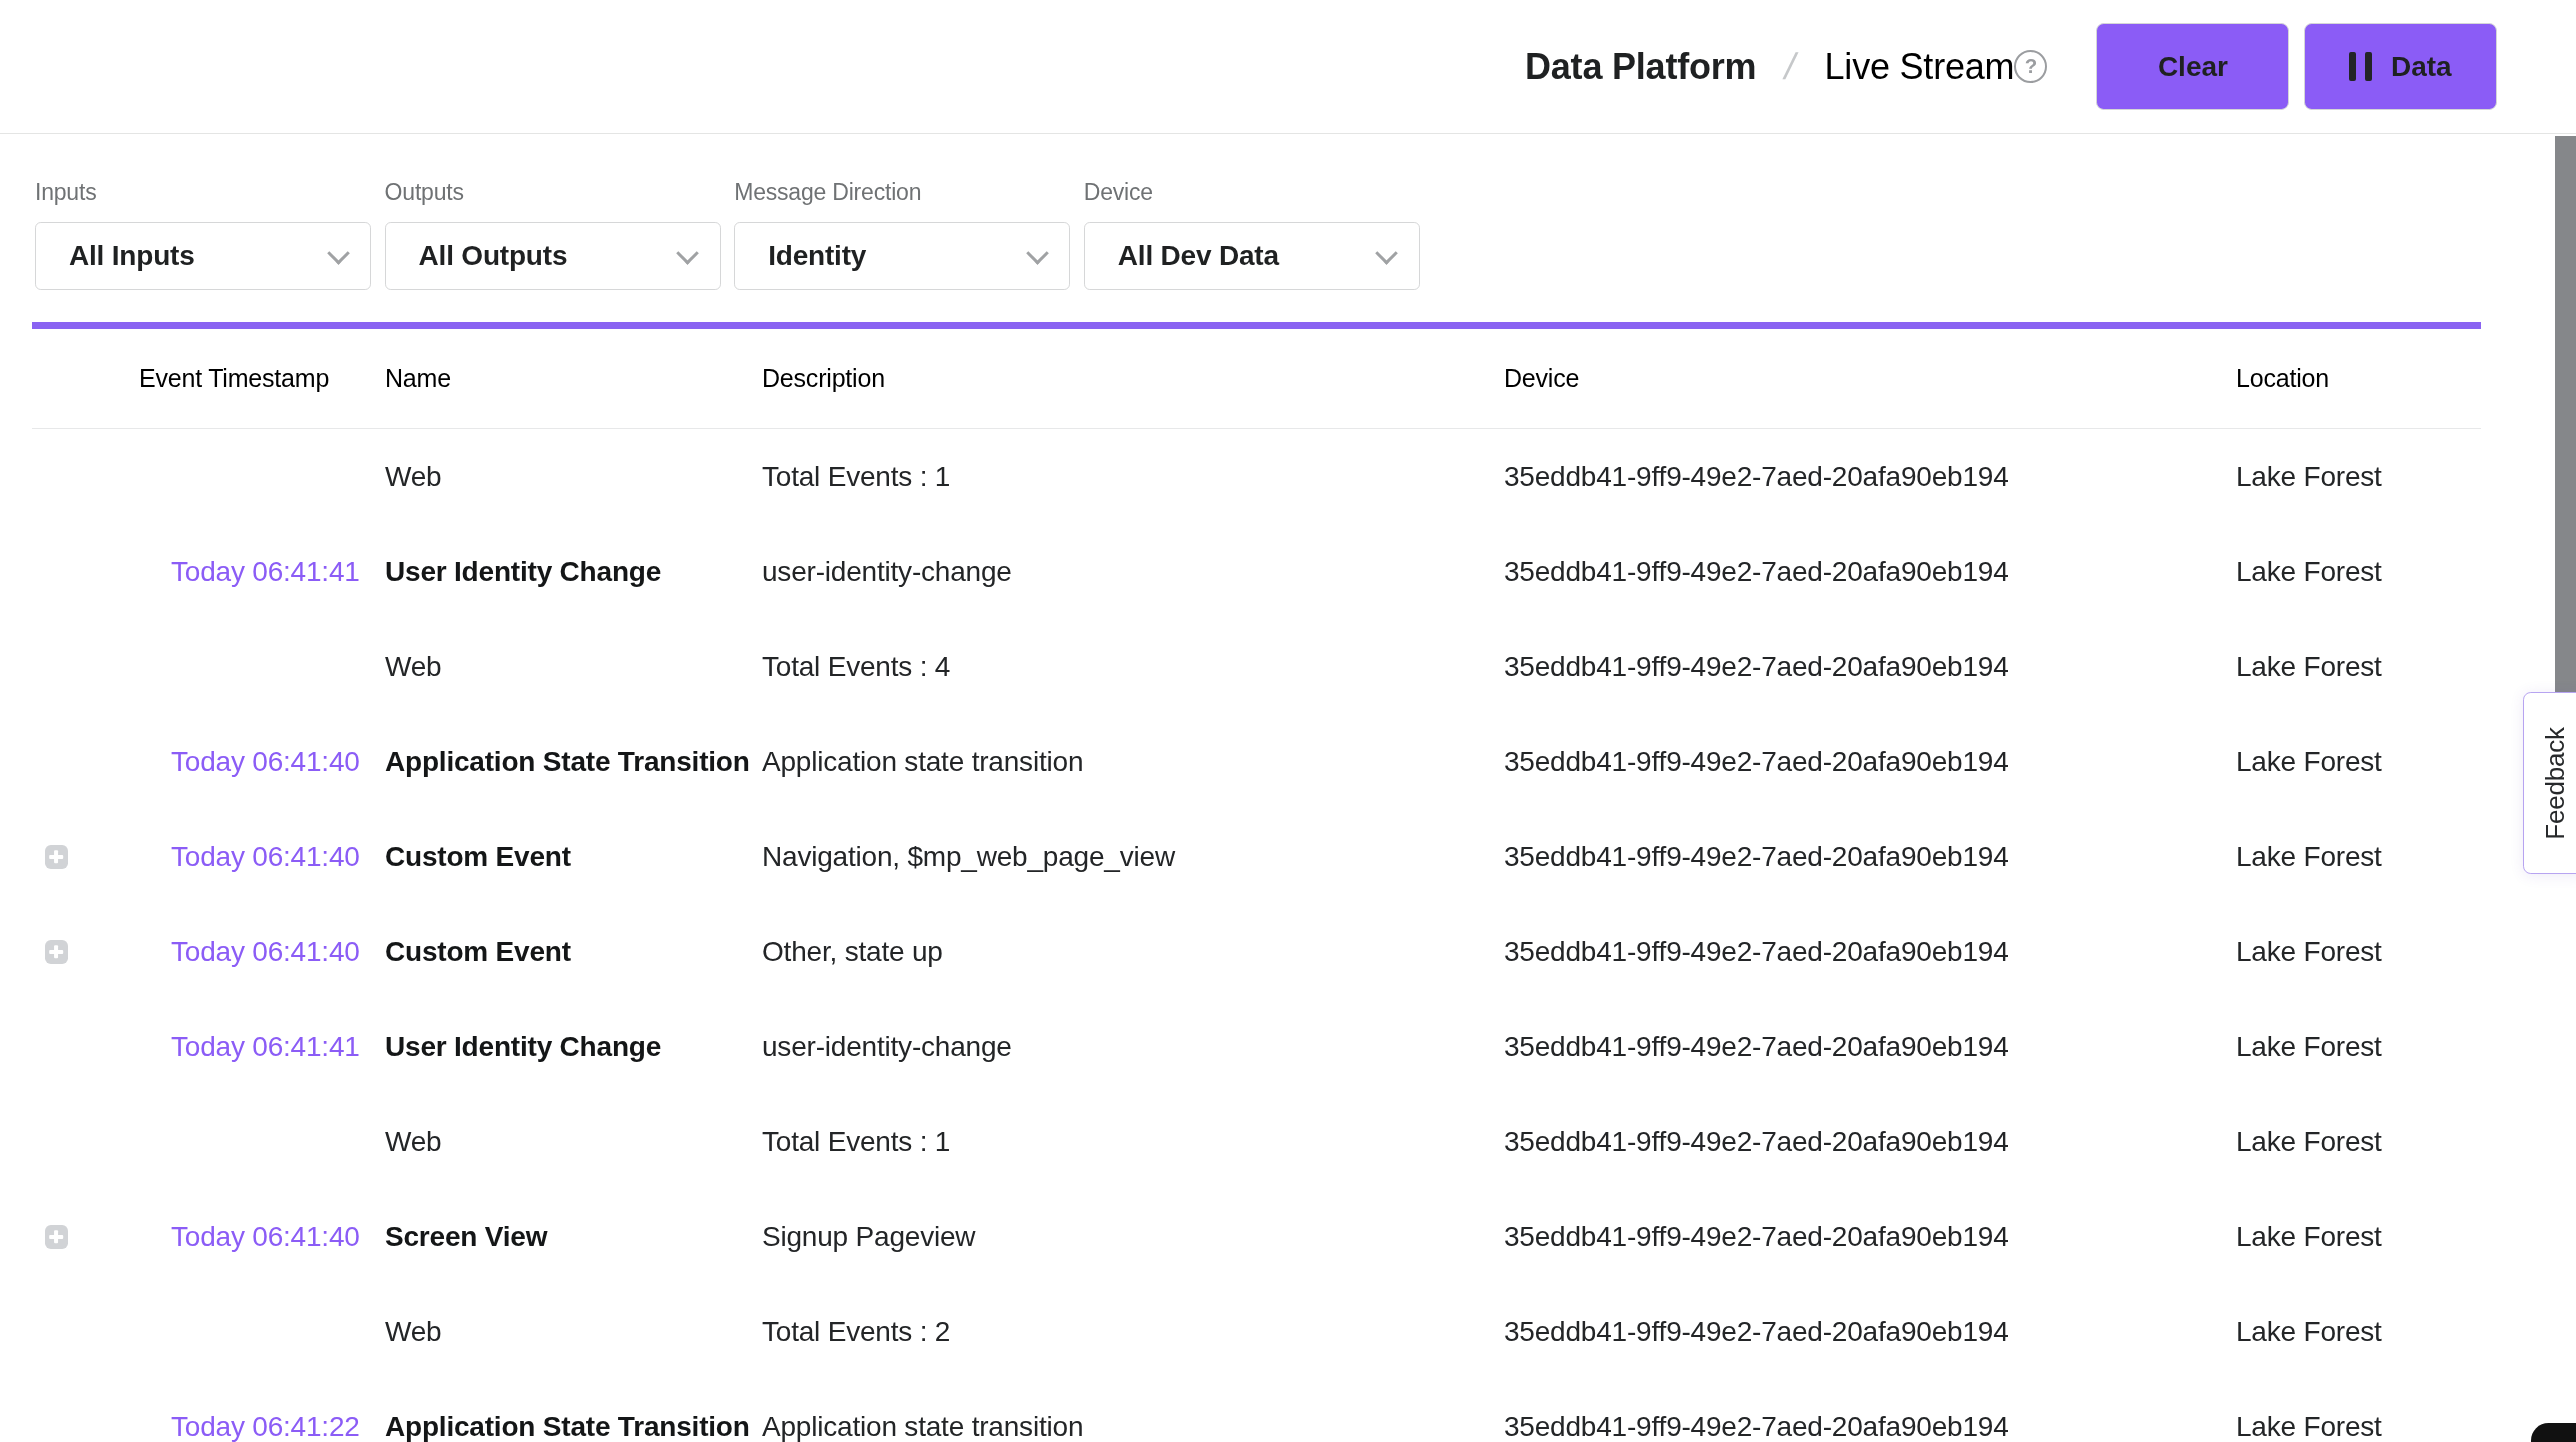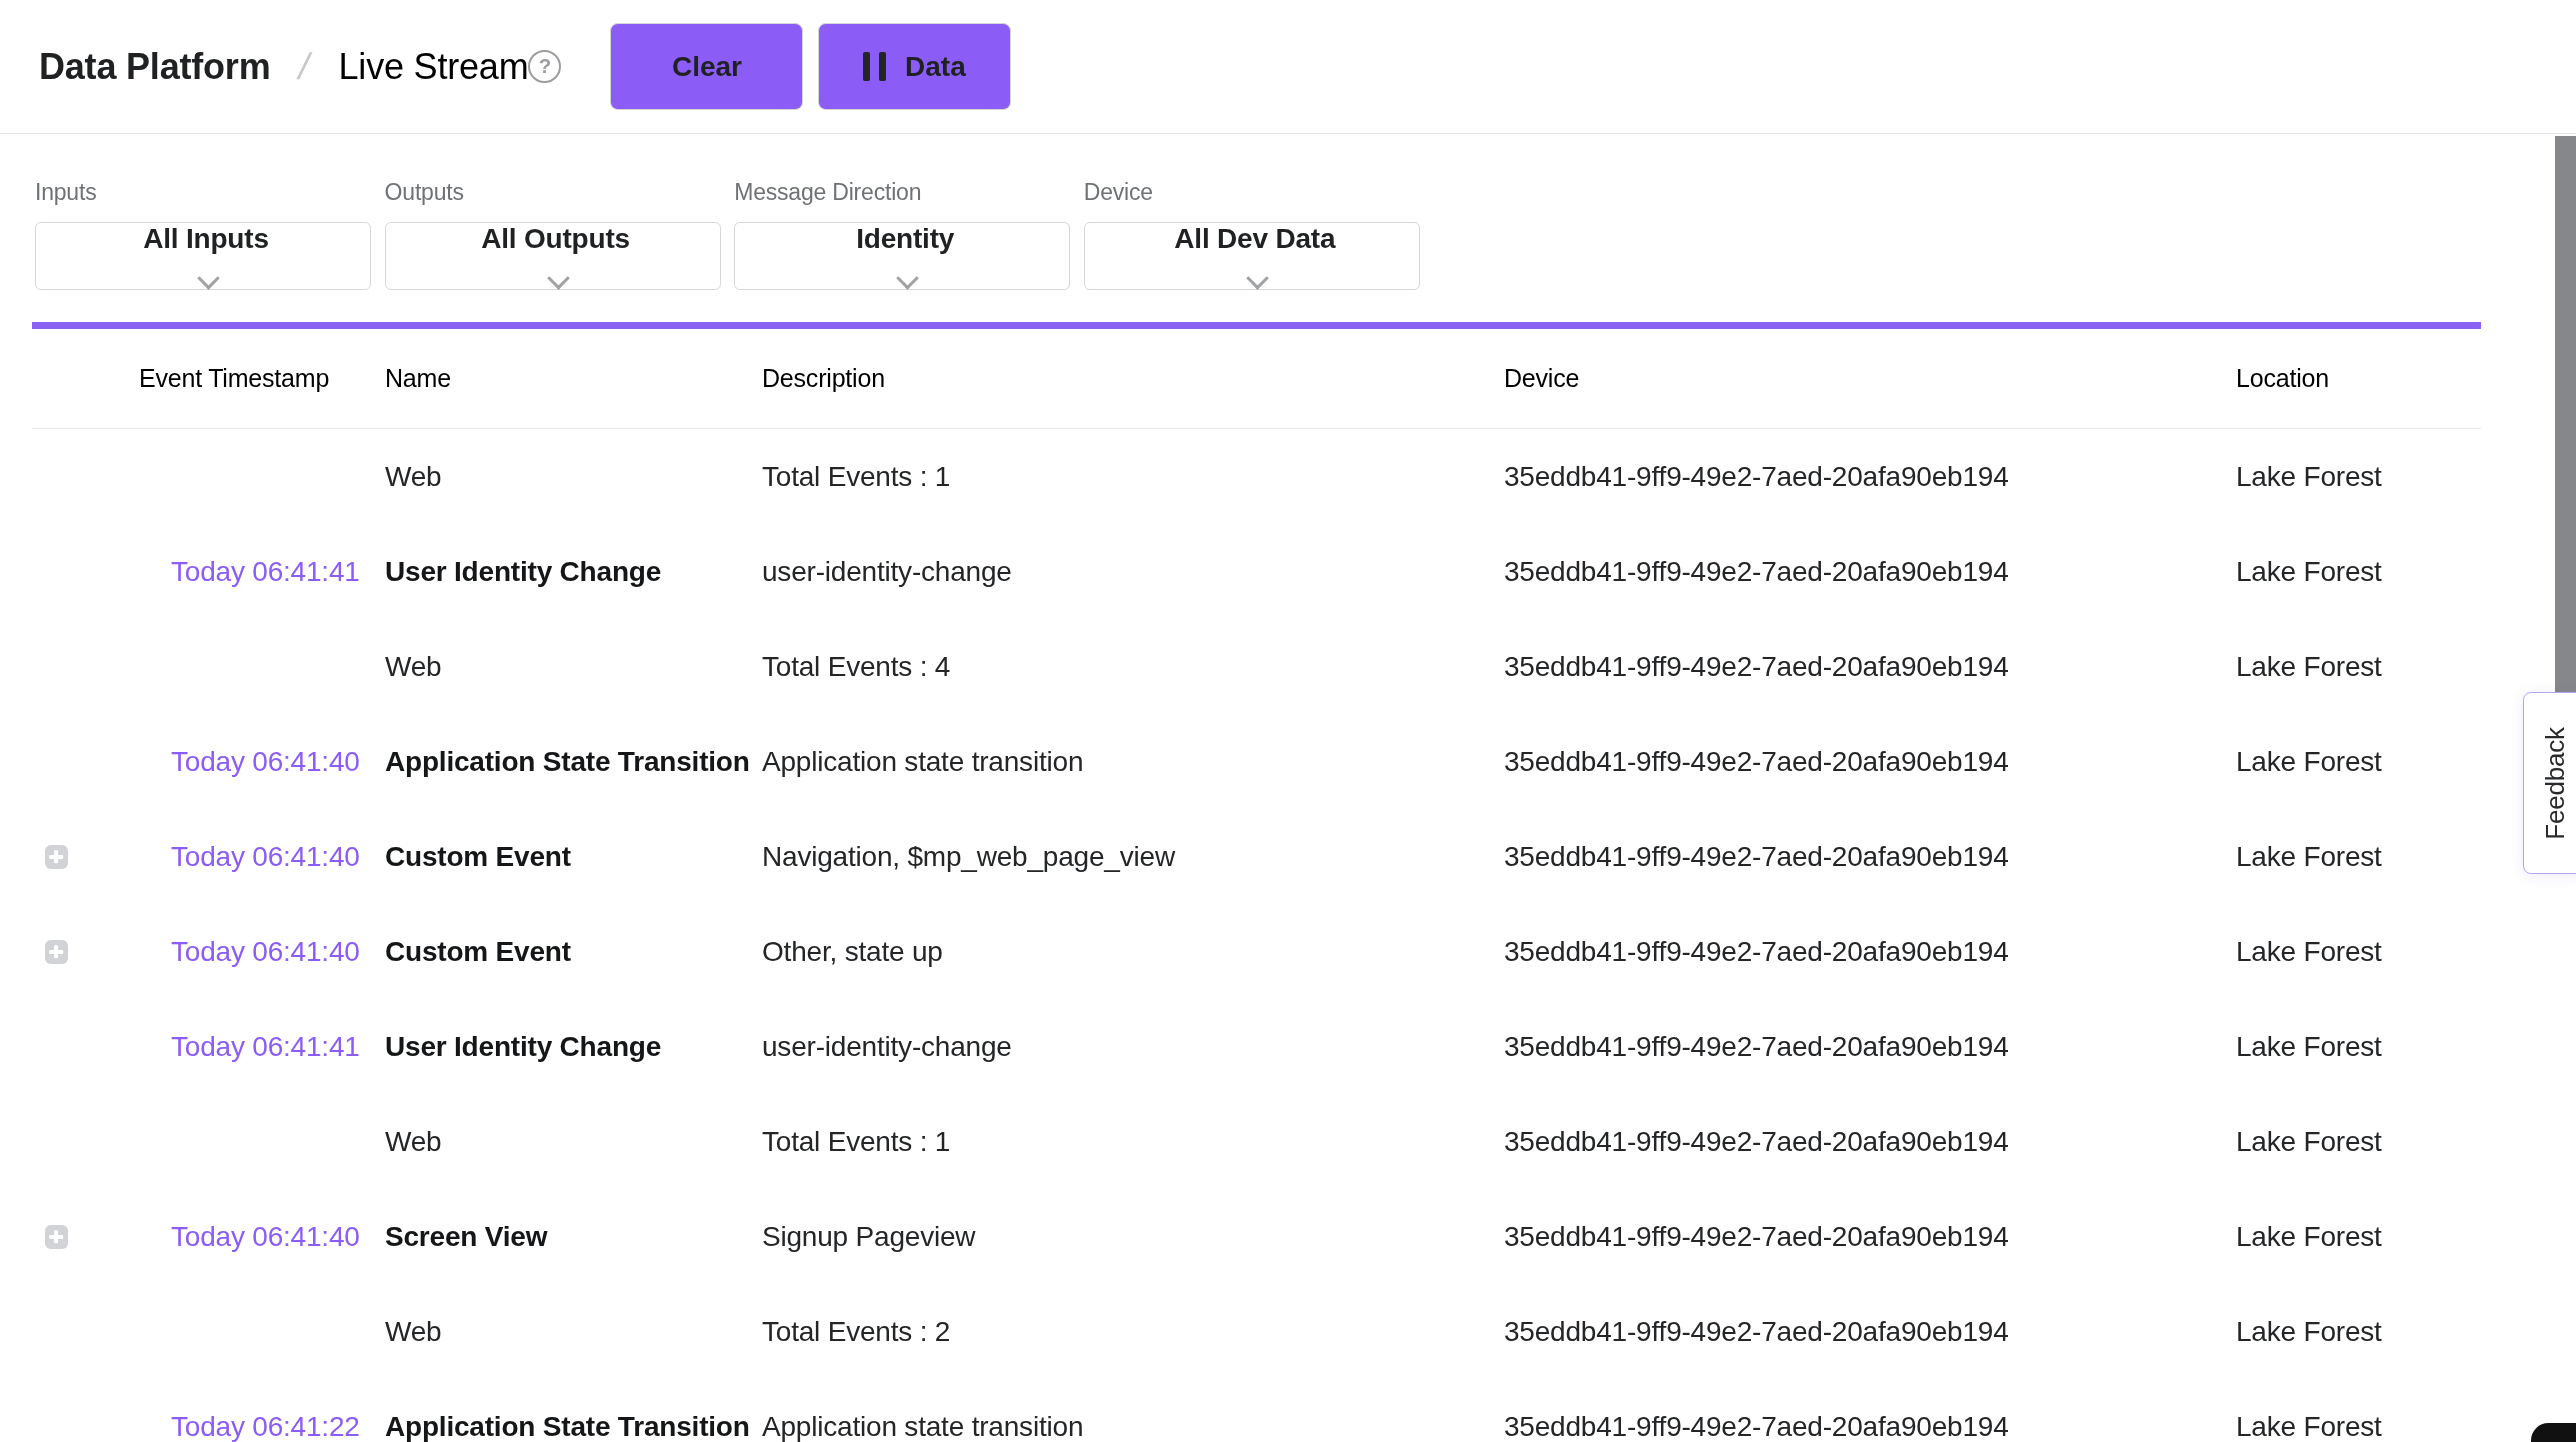--- a/index.html
+++ b/index.html
@@ -10,21 +10,21 @@
     color: #2a2c2e;
     position: relative;
     letter-spacing: -0.2px;
   }
 
   
   .app-header {
     height: 134px;
     display: flex;
     align-items: center;
-    justify-content: flex-start;
+    justify-content: flex-end;
     border-bottom: 1.9px solid #e4e5e4;
     padding: 0 79px 0 39px;
     background: #fff;
   }
   .breadcrumb { display: flex; align-items: center; font-size: 36px; }
   .crumb-section { font-weight: 700; color: #1f2122; }
   .crumb-sep { color: #c6c8ca; font-weight: 300; margin: 0 29px; font-size: 37px; transform: skewX(-12deg); }
   .crumb-page { font-weight: 400; color: #000000; }
 
   .header-actions { display: flex; align-items: center; }
@@ -48,21 +48,21 @@
   .pause-glyph i + i { margin-left: 8.7px; }
 
   
   .filters { padding: 45px 0 0 35px; display: flex; }
   .filter { margin-right: 13.6px; }
   .filter-label { font-size: 23px; color: #6f7274; margin-bottom: 15.5px; }
   .select {
     width: 336px; height: 68px;
     border: 1.9px solid #d6d7d8; border-radius: 5.8px; background: #fff;
     display: flex; align-items: center; justify-content: space-between;
-    padding: 0 27px 0 33px; cursor: pointer; flex-direction: column;
+    padding: 0 27px 0 33px; cursor: pointer;
   }
   .select-value { font-size: 28px; font-weight: 700; color: #1f2122; }
   .chevron {
     width: 15.5px; height: 15.5px;
     border-right: 3.9px solid #a0a2a4; border-bottom: 3.9px solid #a0a2a4;
     transform: rotate(45deg) translateY(-3.9px);
   }
 
   
   .purple-bar { margin: 32px 0 0 32px; width: 2449px; height: 7.8px; background: #8a63f2; }

